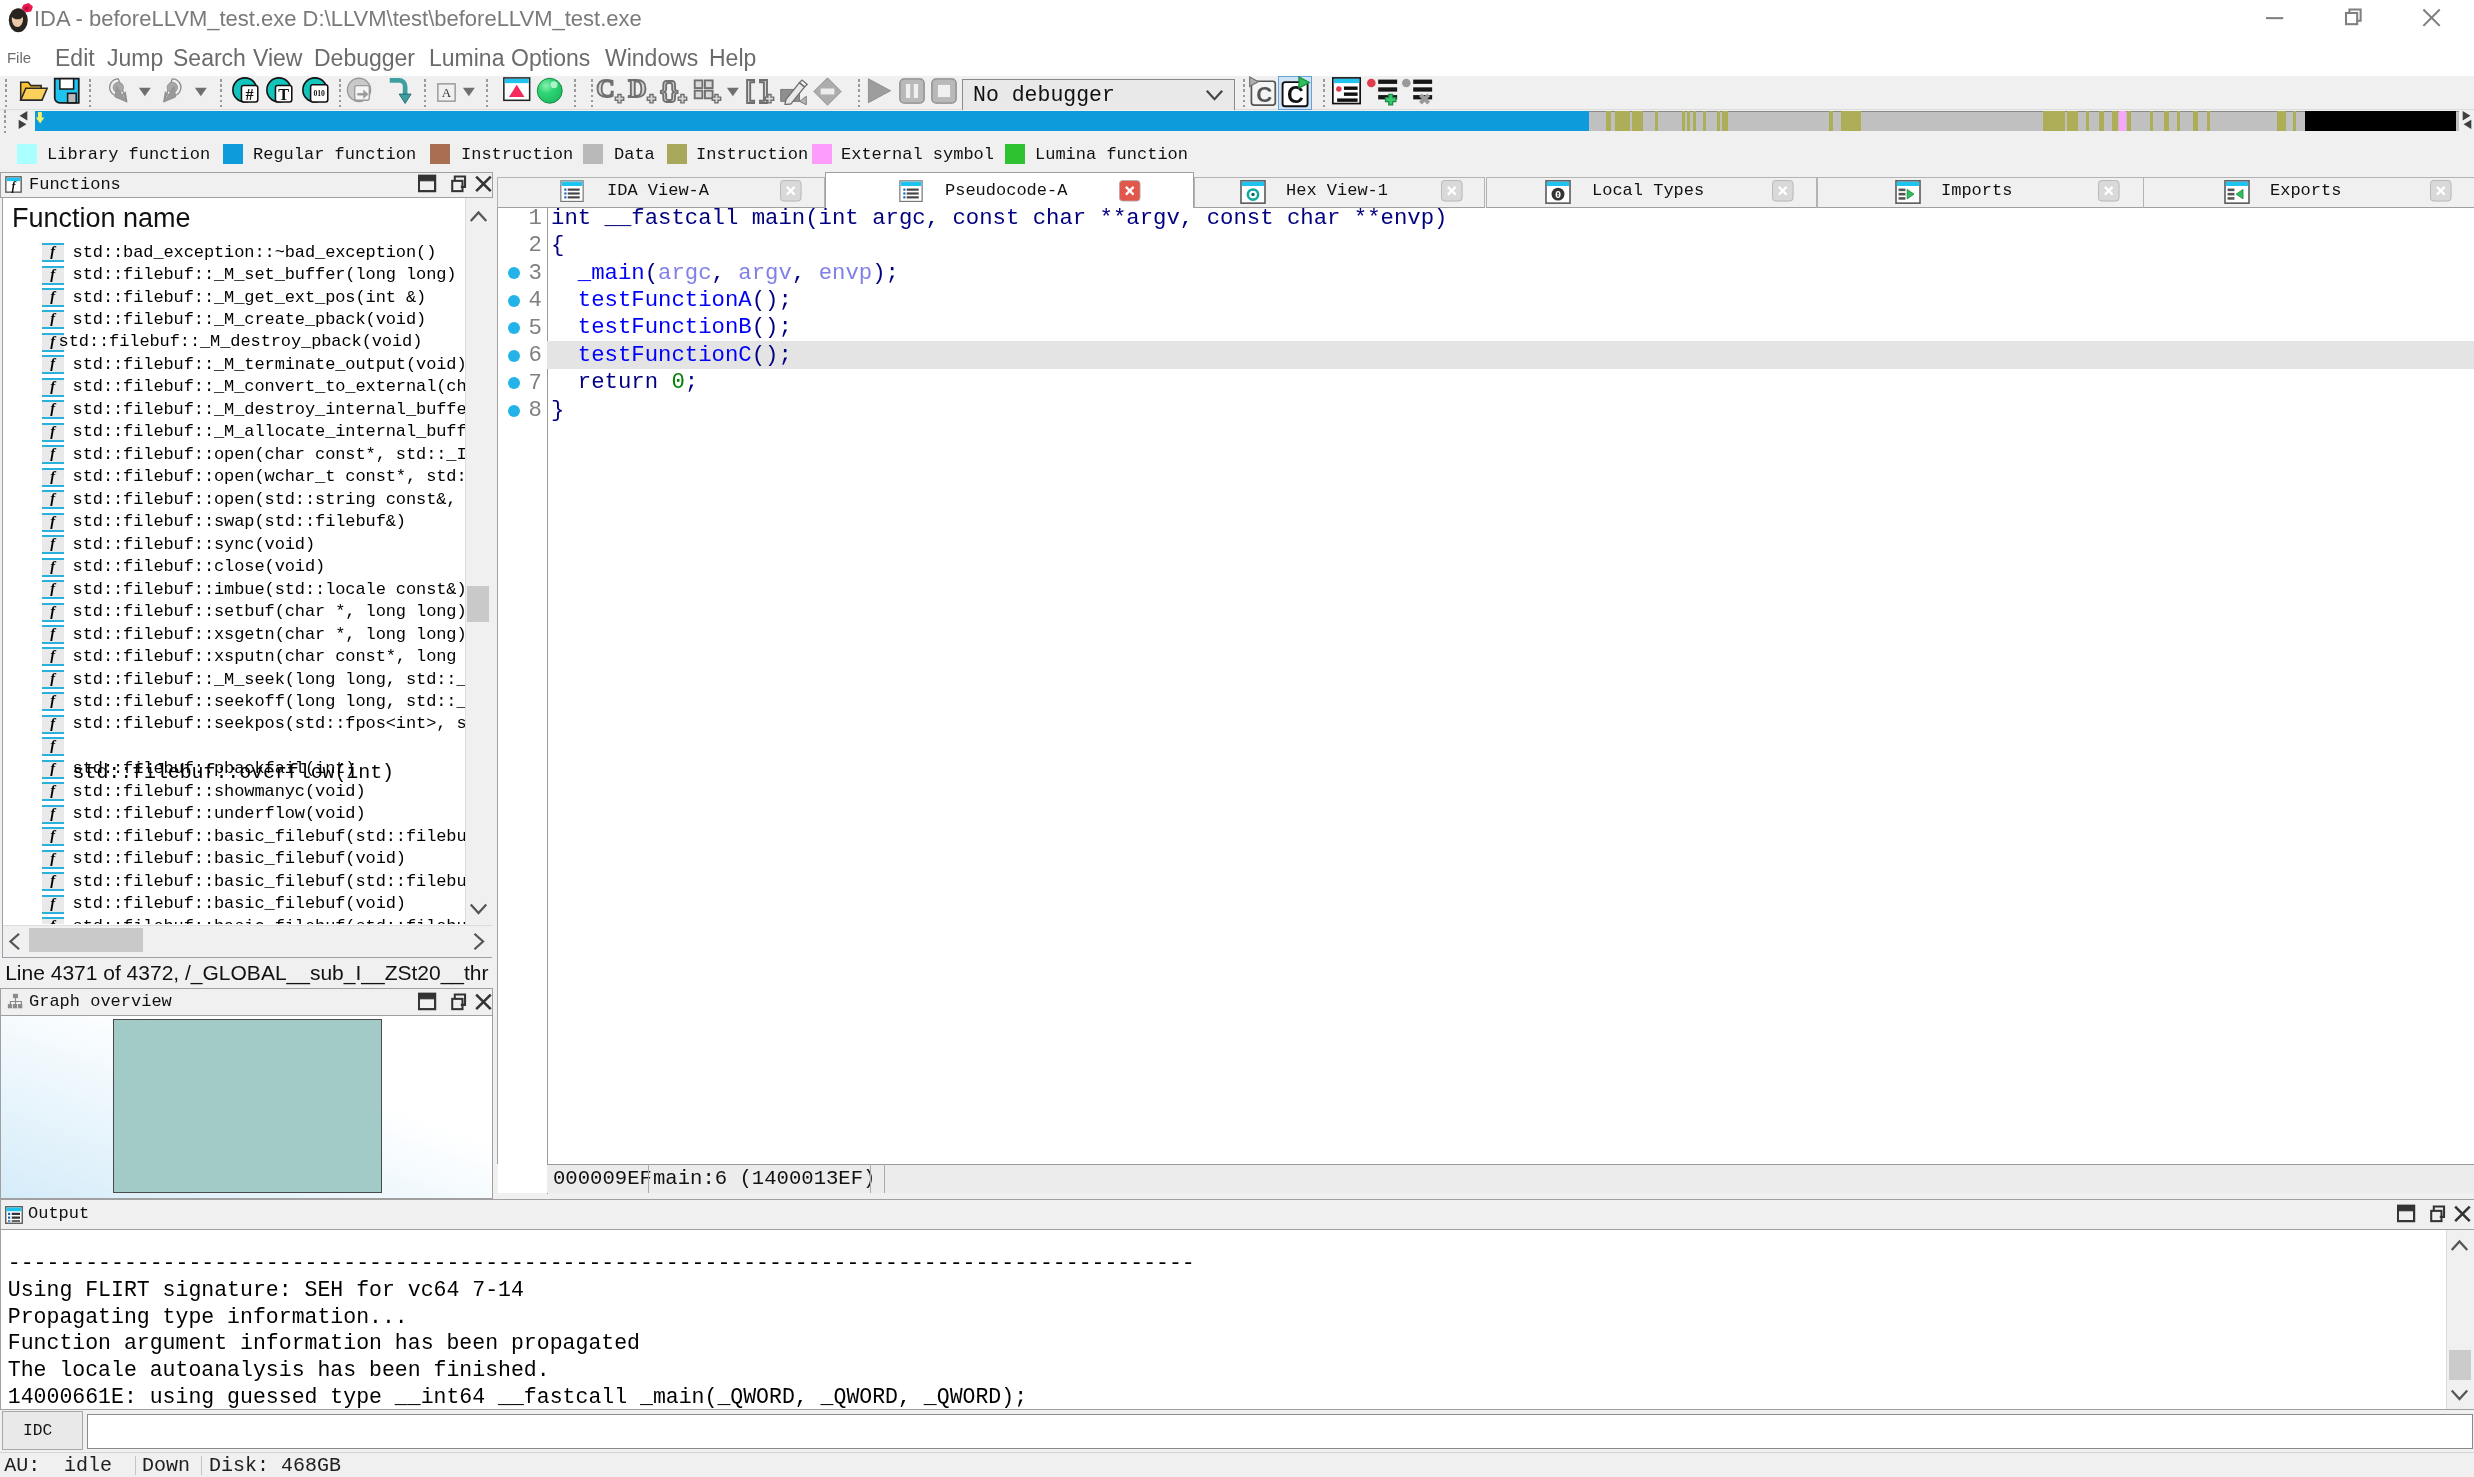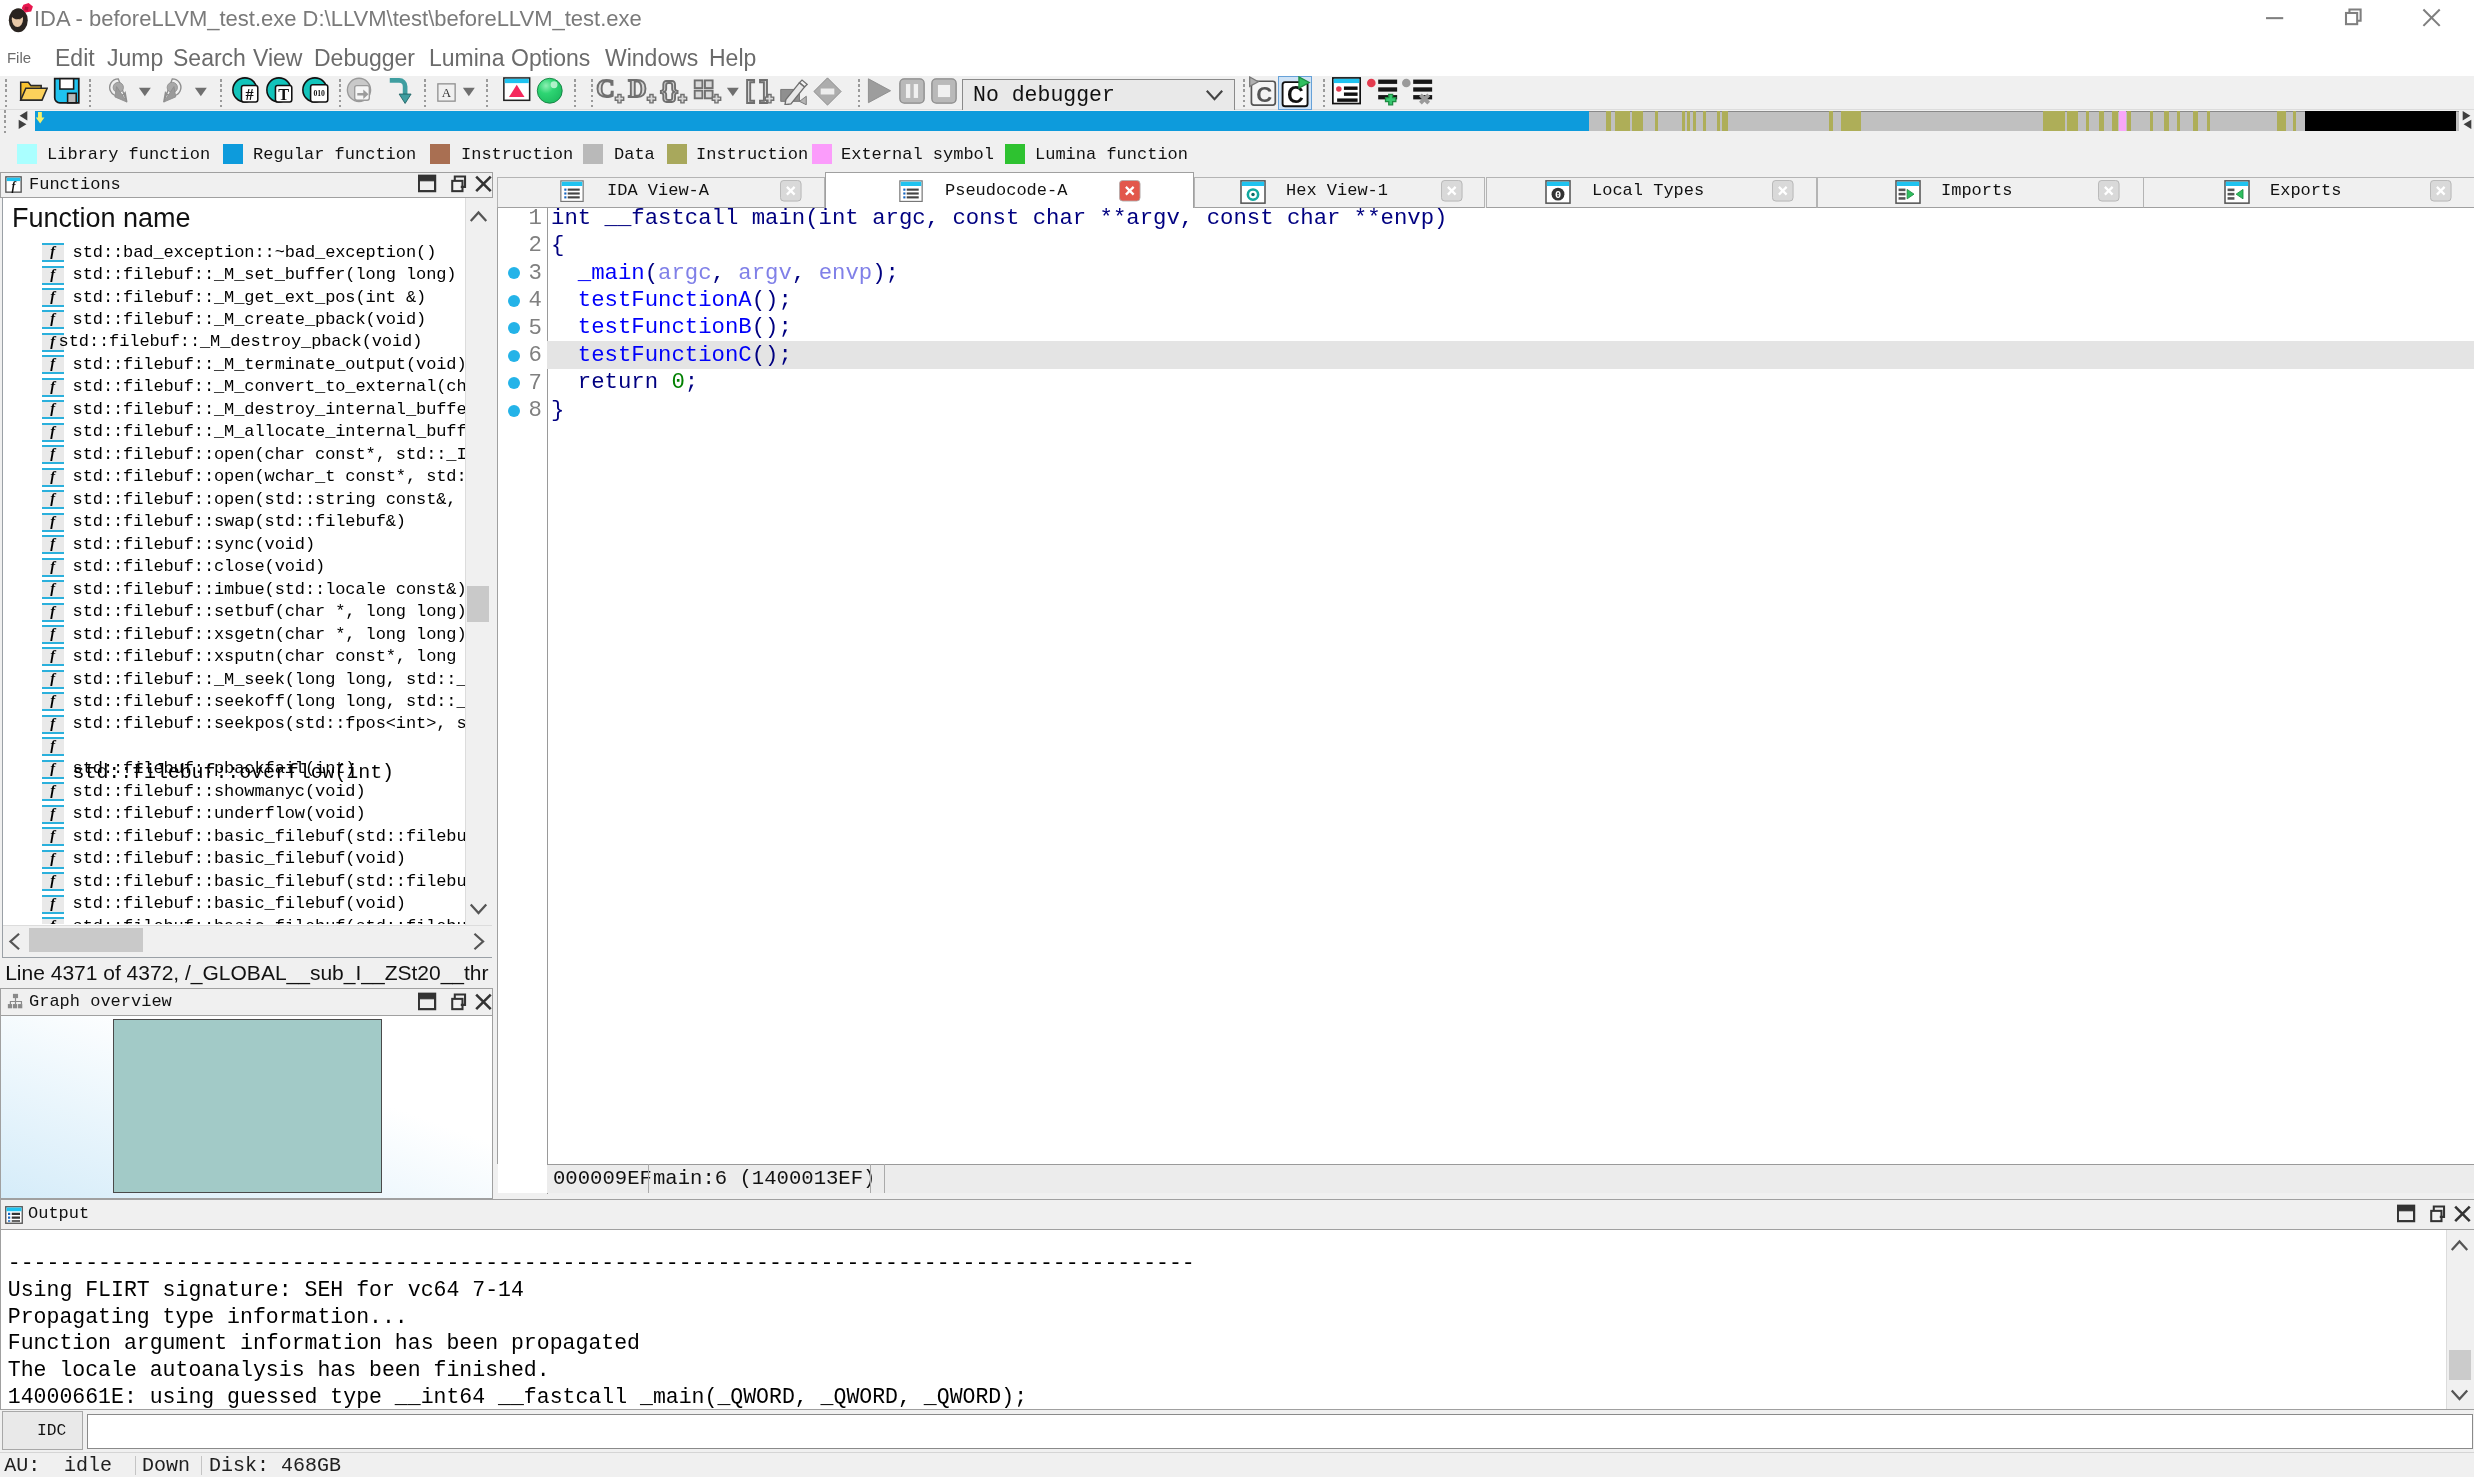--- a/index.html
+++ b/index.html
@@ -536,21 +536,21 @@
 <div class="a" style="left:2446px;top:1230px;width:28px;height:179px;background:#f0f0f0;border-left:0.9px solid #dcdcdc;"></div>
 <svg class="a" style="left:2450px;top:1238px" width="19" height="15.5" viewBox="0 0 22 18">
     <path d="M2 14 l9 -10 9 10" fill="none" stroke="#555" stroke-width="2.6"></path>
   </svg>
 <div class="a" style="left:2449px;top:1350px;width:21.5px;height:30px;background:#cbcbcb;"></div>
 <svg class="a" style="left:2450px;top:1387px" width="19" height="15.5" viewBox="0 0 22 18">
     <path d="M2 4 l9 10 9 -10" fill="none" stroke="#555" stroke-width="2.6"></path>
   </svg>
 <div class="a" style="left:0px;top:1410px;width:2475px;height:42px;background:#f0f0f0;"></div>
 <div class="a" style="left:1.7px;top:1411px;width:81px;height:39px;background:#e9e9e9;border:0.9px solid #a8a8a8;"></div>
-<div class="a m nw" style="left:37px;top:1414px;height:33px;line-height:33px;font-size:16.3px;color:#111;">IDC</div>
+<div class="a m nw" style="left:23px;top:1414px;height:33px;line-height:33px;font-size:16.3px;color:#111;">IDC</div>
 <div class="a" style="left:87px;top:1414px;width:2386px;height:35px;background:#fff;border:0.9px solid #8a8a8a;"></div>
 <div class="a" style="left:0px;top:1452px;width:2475px;height:26px;background:#f0f0f0;border-top:0.9px solid #d5d5d5;"></div>
 <div class="a m nw" style="left:4.3px;top:1446px;height:40px;line-height:40px;font-size:20px;color:#202020;">AU:</div>
 <div class="a m nw" style="left:64px;top:1446px;height:40px;line-height:40px;font-size:20px;color:#202020;">idle</div>
 <div class="a m nw" style="left:142px;top:1446px;height:40px;line-height:40px;font-size:20px;color:#202020;">Down</div>
 <div class="a m nw" style="left:209px;top:1446px;height:40px;line-height:40px;font-size:20px;color:#202020;">Disk: 468GB</div>
 <div class="a" style="left:135px;top:1456px;width:0.9px;height:19px;background:#c4c4c4;"></div>
 <div class="a" style="left:201px;top:1456px;width:0.9px;height:19px;background:#c4c4c4;"></div>
 
 </body></html>

